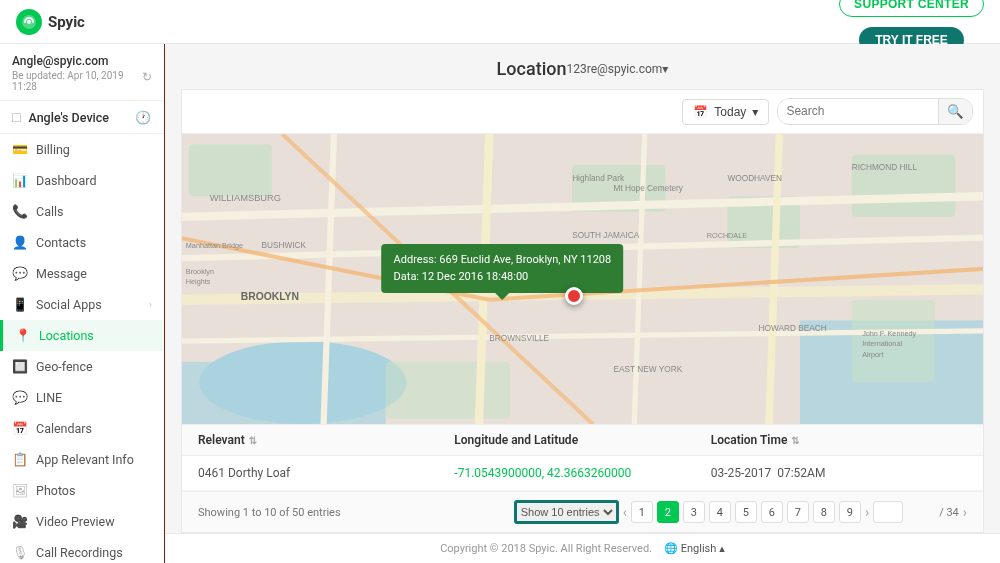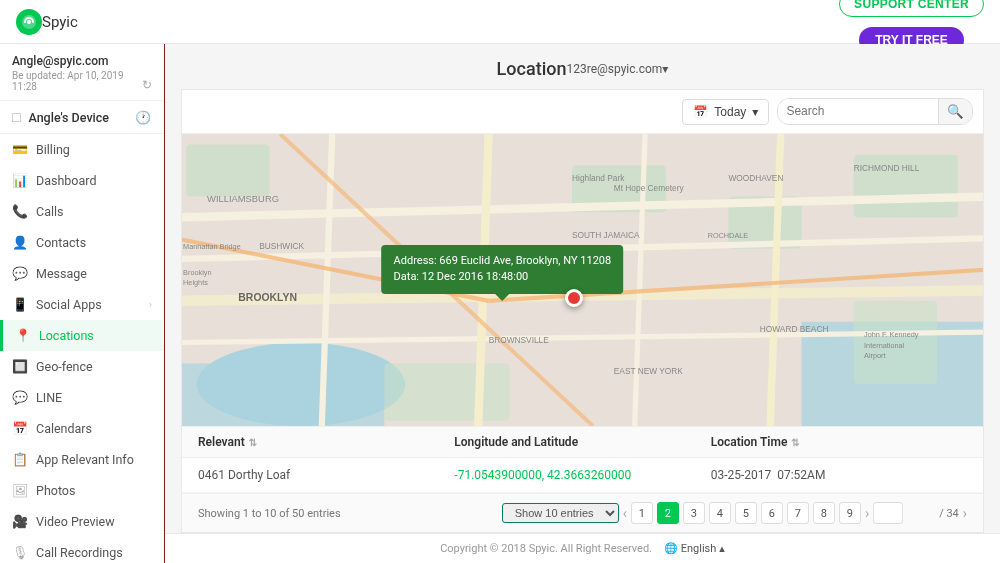--- a/index.html
+++ b/index.html
@@ -1,34 +1,34 @@
 <!DOCTYPE html>
 <html><head>
   <meta charset="utf-8">
   <style>
     * { box-sizing: border-box; margin: 0; padding: 0; }
     body { font-family: -apple-system, BlinkMacSystemFont, 'Segoe UI', Roboto, sans-serif; font-size: 13px; color: #333; background: #f5f5f5; display: flex; flex-direction: column; height: 563px; overflow: hidden; }
 
     
     .header { background: #fff; height: 44px; display: flex; align-items: center; justify-content: space-between; padding: 0 16px; border-bottom: 1px solid #e8e8e8; flex-shrink: 0; }
-    .header-logo { display: flex; align-items: center; font-weight: 400; font-size: 15px; color: #333; }
+    .header-logo { display: flex; align-items: center; gap: 6px; font-weight: 700; font-size: 15px; color: #333; }
     .logo-icon { width: 26px; height: 26px; background: #00c853; border-radius: 50%; display: flex; align-items: center; justify-content: center; }
     .logo-icon svg { width: 16px; height: 16px; }
     .header-actions { display: flex; align-items: center; gap: 10px; flex-direction: column; }
     .btn-support { border: 1.5px solid #00c853; color: #00c853; background: transparent; padding: 5px 14px; border-radius: 20px; cursor: pointer; font-size: 12px; font-weight: 600; letter-spacing: 0.3px; }
-    .btn-try { background: #6d28d9; color: #fff; border: none; padding: 6px 16px; border-radius: 20px; cursor: pointer; font-size: 12px; font-weight: 600; }
+    .btn-try { background: #0f766e; color: #fff; border: none; padding: 6px 16px; border-radius: 20px; cursor: pointer; font-size: 12px; font-weight: 600; }
 
     
     .main-layout { display: flex; flex: 1; overflow: hidden; }
 
     
     .sidebar { width: 165px; background: #fff; border-right: 1px solid #7f1d1d; display: flex; flex-direction: column; overflow-y: auto; flex-shrink: 0; }
     .sidebar-user { padding: 10px 12px 8px; border-bottom: 1px solid #f0f0f0; }
     .sidebar-user-email { font-size: 12px; color: #333; font-weight: 500; }
-    .sidebar-user-updated { font-size: 10px; color: #999; margin-top: 2px; display: flex; align-items: flex-end; gap: 4px; }
+    .sidebar-user-updated { font-size: 10px; color: #999; margin-top: 2px; display: flex; align-items: flex-start; gap: 4px; }
     .refresh-icon { color: #aaa; font-size: 12px; cursor: pointer; }
 
     .sidebar-device { display: flex; align-items: center; justify-content: space-between; padding: 8px 12px; border-bottom: 1px solid #f0f0f0; cursor: pointer; }
     .sidebar-device-name { display: flex; align-items: center; gap: 8px; font-size: 12.5px; color: #333; font-weight: 500; }
     .device-icon { color: #aaa; font-size: 14px; }
     .sidebar-device-clock { color: #aaa; font-size: 13px; }
 
     .sidebar-nav { flex: 1; }
     .nav-item { display: flex; align-items: center; justify-content: space-between; padding: 8px 12px; cursor: pointer; color: #555; font-size: 12.5px; transition: background 0.15s; }
     .nav-item.active { background: #f0faf4; color: #00c853; border-left: 3px solid #00c853; }
@@ -67,21 +67,21 @@
     .table-header-cell { font-size: 12px; font-weight: 600; color: #333; display: flex; align-items: center; gap: 4px; }
     .sort-icon { color: #aaa; font-size: 10px; }
     .table-row { display: grid; grid-template-columns: 1fr 1fr 1fr; padding: 10px 16px; border-bottom: 1px solid #f5f5f5; }
     .table-cell { font-size: 12px; color: #555; }
     .table-cell.coords { color: #00c853; }
 
     
     .table-footer { display: flex; align-items: center; justify-content: space-between; padding: 8px 16px; background: #fafafa; border-top: 1px solid #eee; font-size: 11px; color: #777; }
     .entries-info {}
     .pagination { display: flex; align-items: center; gap: 4px; }
-    .page-size-select { border: 1px solid #0f766e; border-radius: 3px; padding: 2px 8px; font-size: 11px; color: #555; }
+    .page-size-select { border: 3px solid #0f766e; border-radius: 3px; padding: 2px 0; font-size: 11px; color: #555; }
     .page-btn { width: 22px; height: 22px; display: flex; align-items: center; justify-content: center; border-radius: 3px; border: 1px solid #ddd; background: #fff; cursor: pointer; font-size: 11px; color: #555; }
     .page-btn.active { background: #00c853; color: #fff; border-color: #00c853; }
     .page-input { width: 30px; height: 22px; border: 1px solid #ddd; border-radius: 3px; text-align: center; font-size: 11px; }
     .page-total { color: #777; margin-left: 32px; }
     .page-nav-icon { color: #aaa; cursor: pointer; font-size: 14px; }
 
     
     .copyright-bar { background: #fff; border-top: 1px solid #e8e8e8; padding: 8px 0; text-align: center; font-size: 11px; color: #999; display: flex; align-items: center; justify-content: center; gap: 12px; flex-shrink: 0; }
     .lang-btn { display: flex; align-items: center; gap: 3px; cursor: pointer; color: #555; font-size: 11px; }
   </style>

